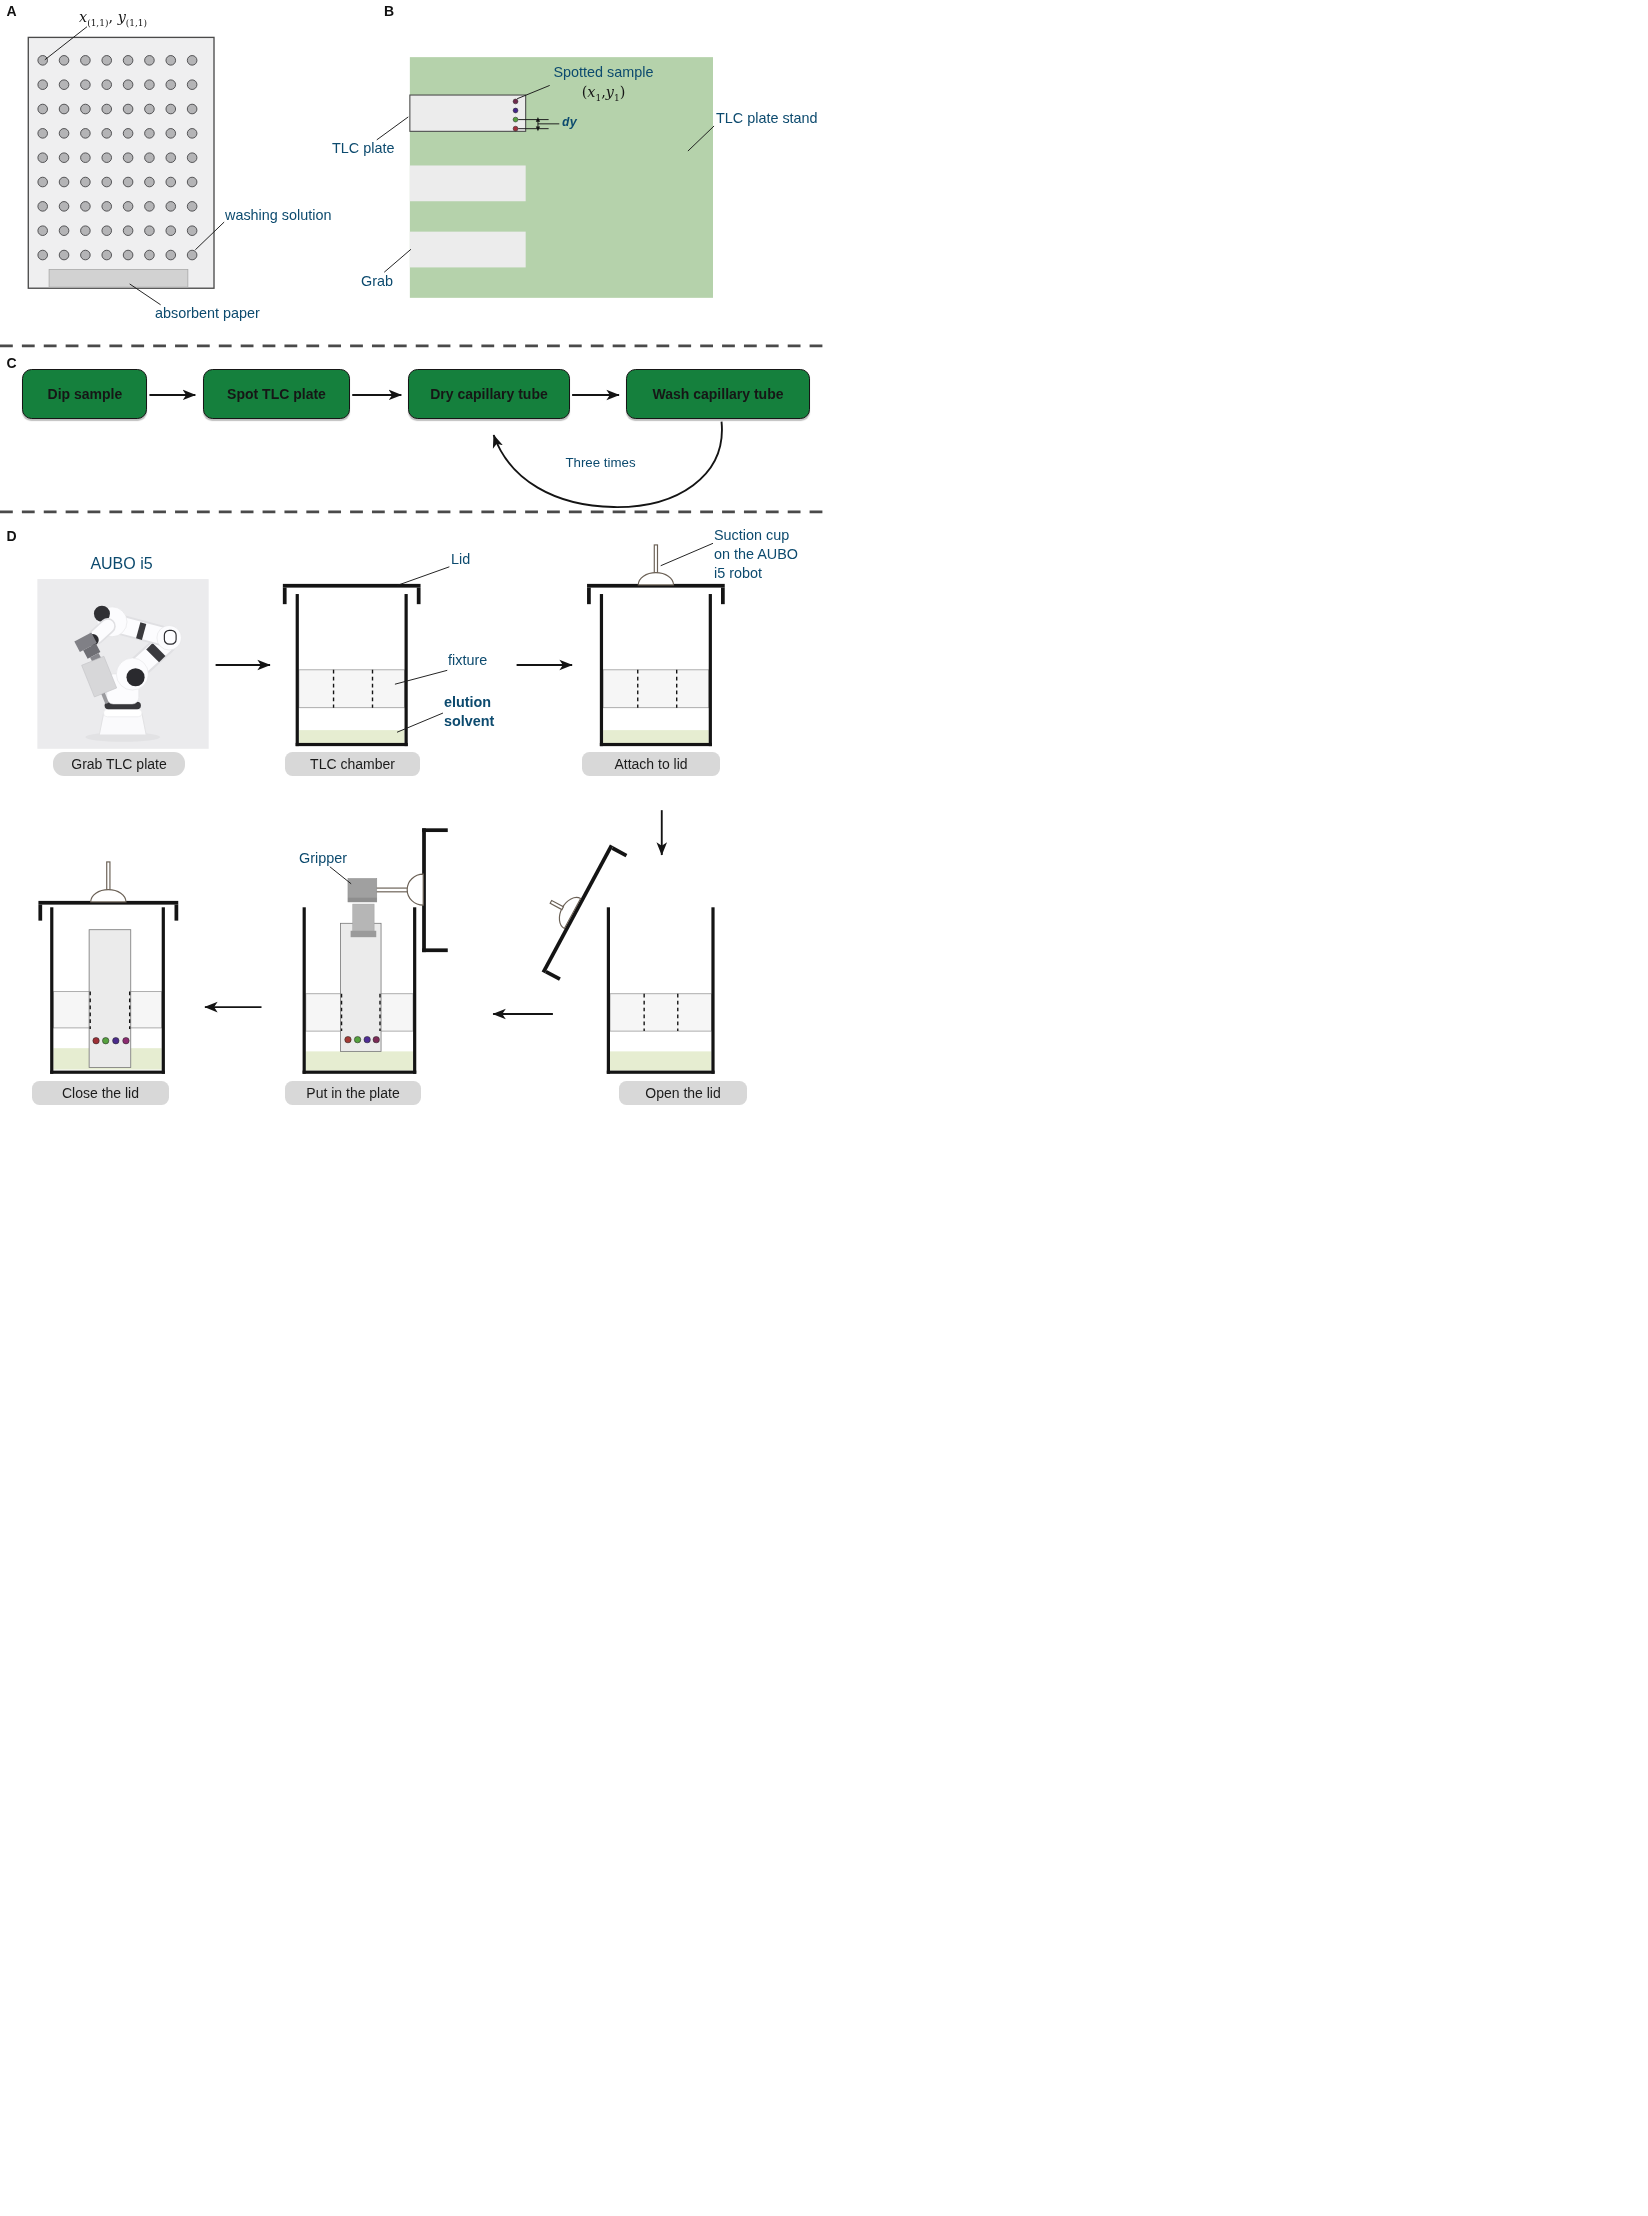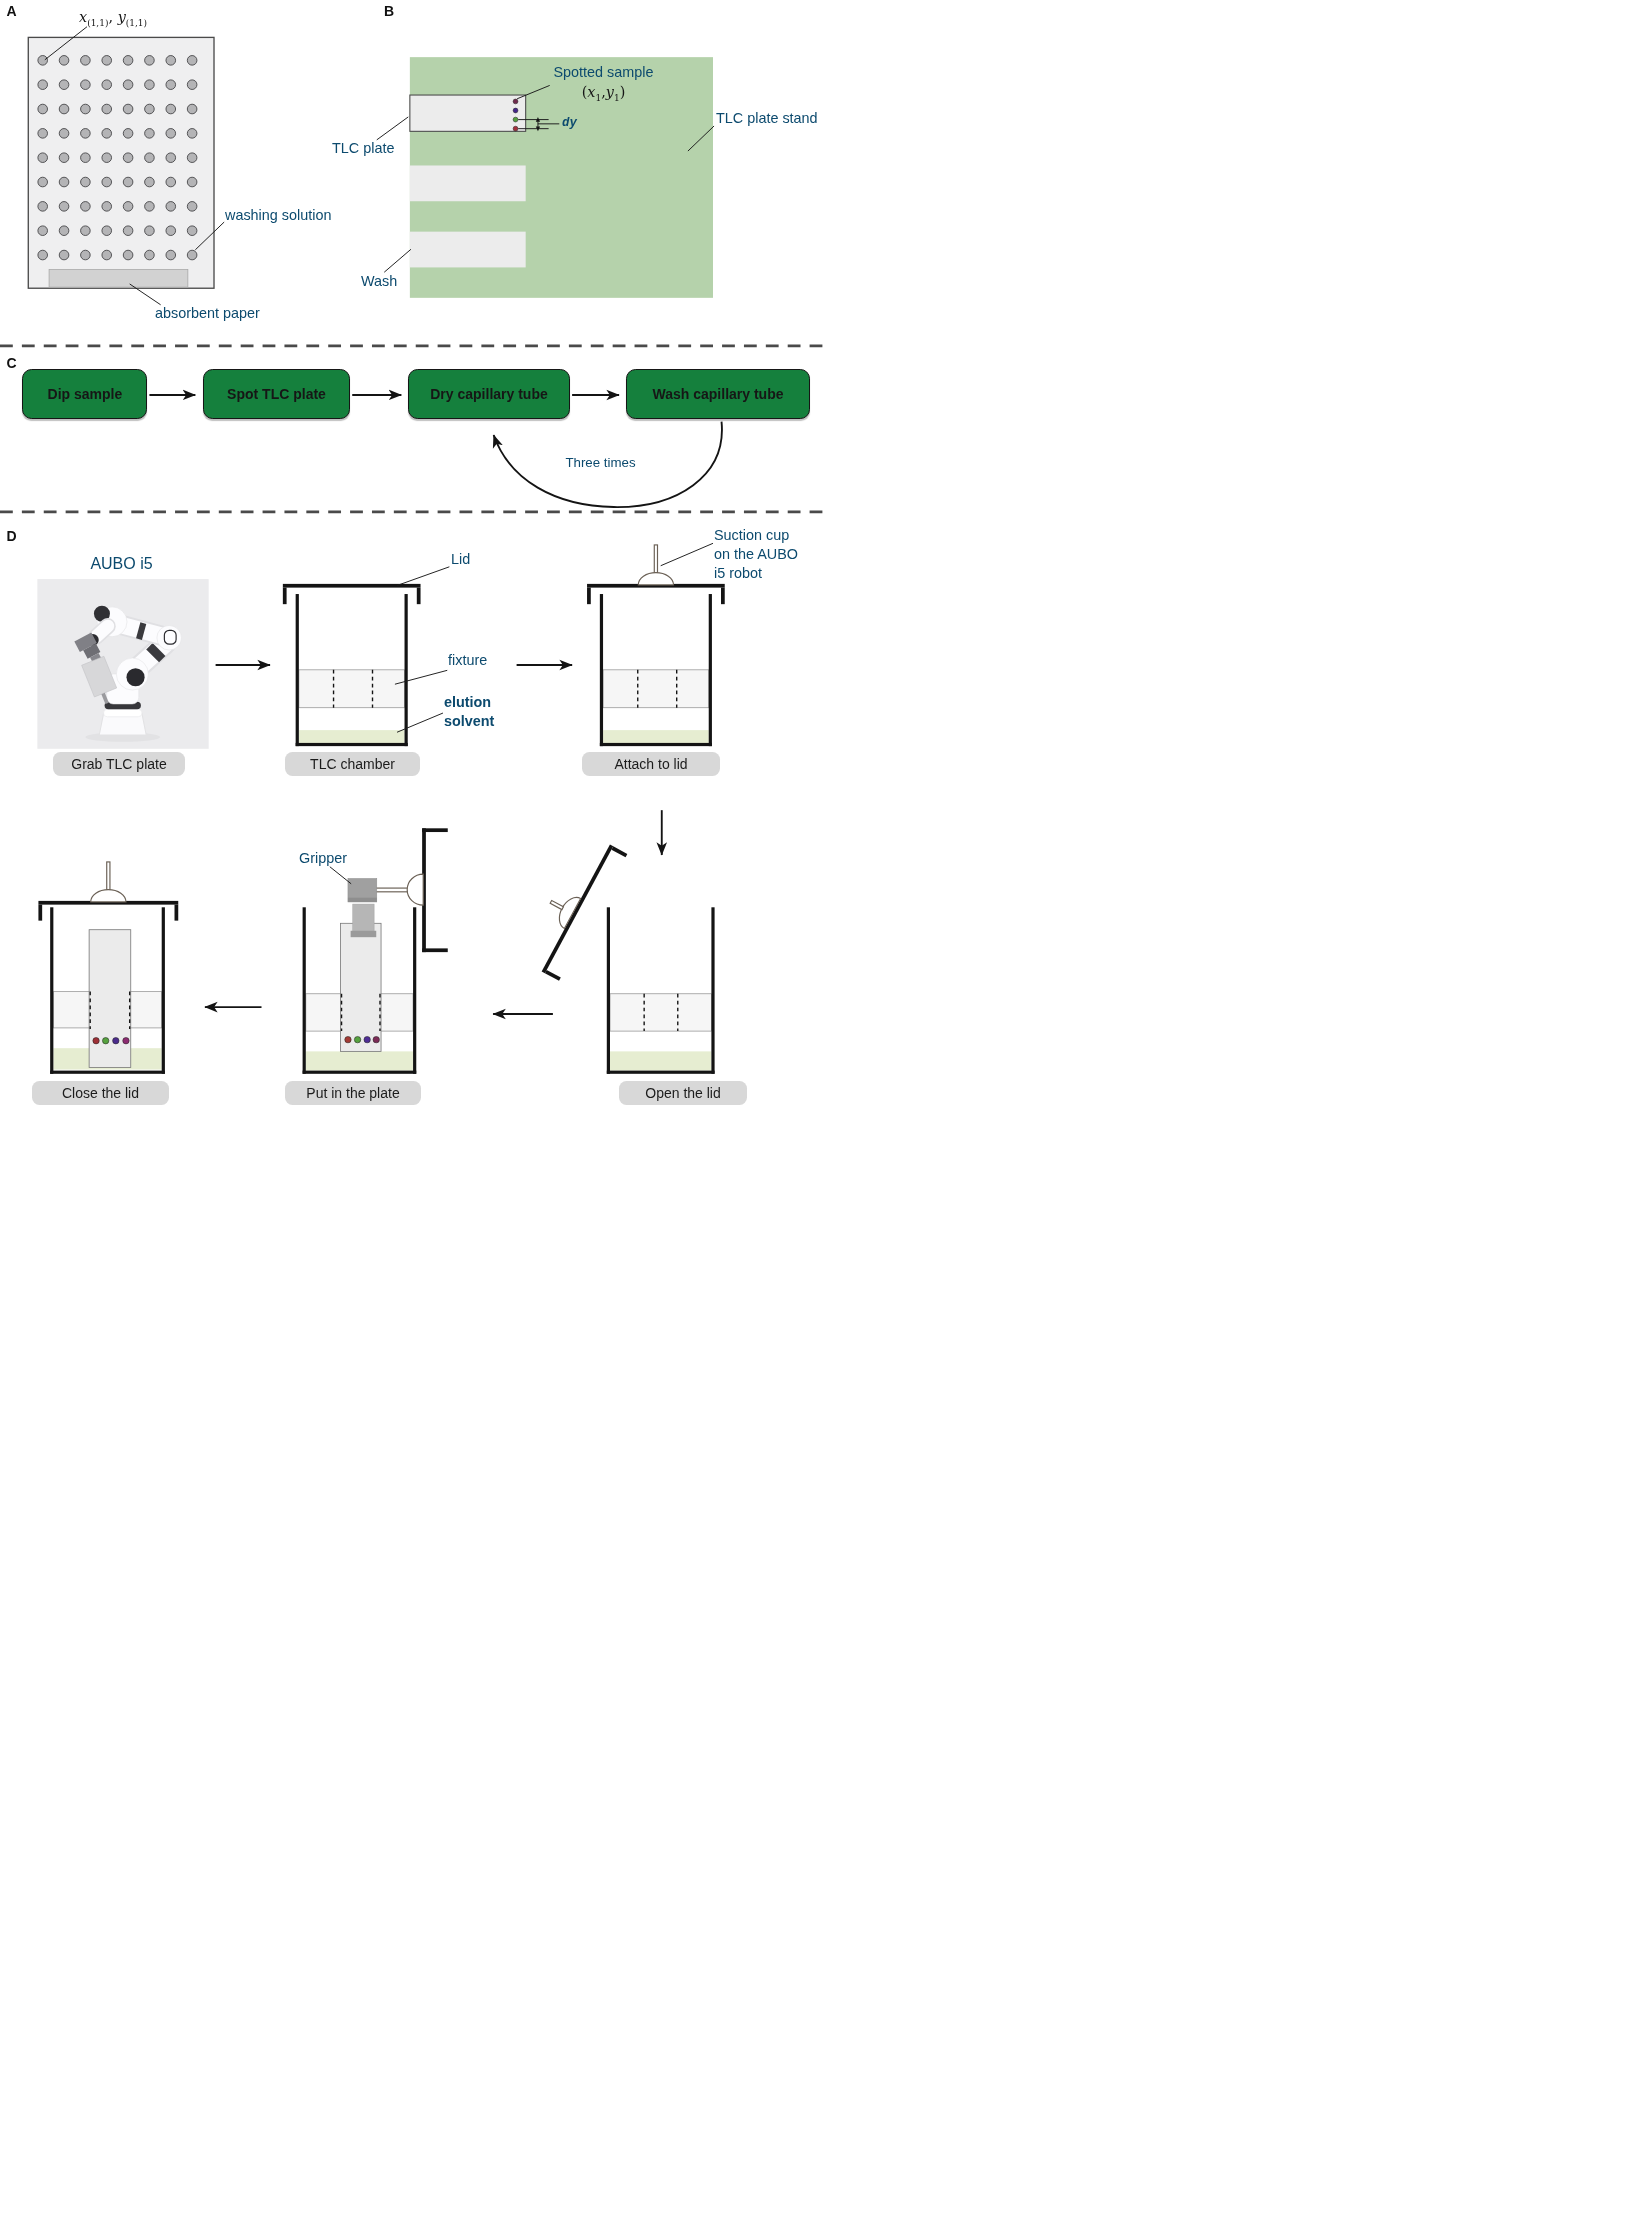--- a/index.html
+++ b/index.html
@@ -312,21 +312,21 @@
 
 <div class="lbl" style="left:225px;top:207px;">washing solution</div>
 <div class="lbl" style="left:155px;top:305px;">absorbent paper</div>
 
 <div class="lbl center" style="left:526px;top:64px;width:155px;">Spotted sample</div>
 <div class="eq center" style="left:526px;top:84px;width:155px;text-align:center;">
   <span>(</span><i>x</i><sub>1</sub><span>,</span><i>y</i><sub>1</sub><span>)</span>
 </div>
 <div class="lbl" style="left:716px;top:110px;">TLC plate stand</div>
 <div class="lbl" style="left:332px;top:140px;">TLC plate</div>
-<div class="lbl" style="left:361px;top:273px;">Wash</div>
+<div class="lbl" style="left:361px;top:273px;">Grab</div>
 <div class="lbl math" style="left:562px;top:116px;font-size:12.3px;font-weight:700;">dy</div>
 
 <div class="flowbox" style="left:22.4px;width:125px;">
       <span>Dip sample</span>
     </div>
 <div class="flowbox" style="left:203px;width:147px;">
       <span>Spot TLC plate</span>
     </div>
 <div class="flowbox" style="left:408px;width:162px;">
       <span>Dry capillary tube</span>
@@ -343,21 +343,21 @@
   <span style="display:block;">elution</span>
   <span style="display:block;">solvent</span>
 </div>
 <div class="lbl" style="left:714px;top:526px;line-height:19px;">
   <span style="display:block;">Suction cup</span>
   <span style="display:block;">on the AUBO</span>
   <span style="display:block;">i5 robot</span>
 </div>
 <div class="lbl" style="left:299px;top:850px;">Gripper</div>
 
-<div class="badge" style="left:53px;top:752px;width:132px;">
+<div class="badge" style="left:53px;top:752px;width:132px;border-radius:11px;">
       <span>Grab TLC plate</span>
     </div>
 <div class="badge" style="left:285px;top:752px;width:135px;">
       <span>TLC chamber</span>
     </div>
 <div class="badge" style="left:582px;top:752px;width:138px;">
       <span>Attach to lid</span>
     </div>
 <div class="badge" style="left:619px;top:1081px;width:128px;">
       <span>Open the lid</span>

